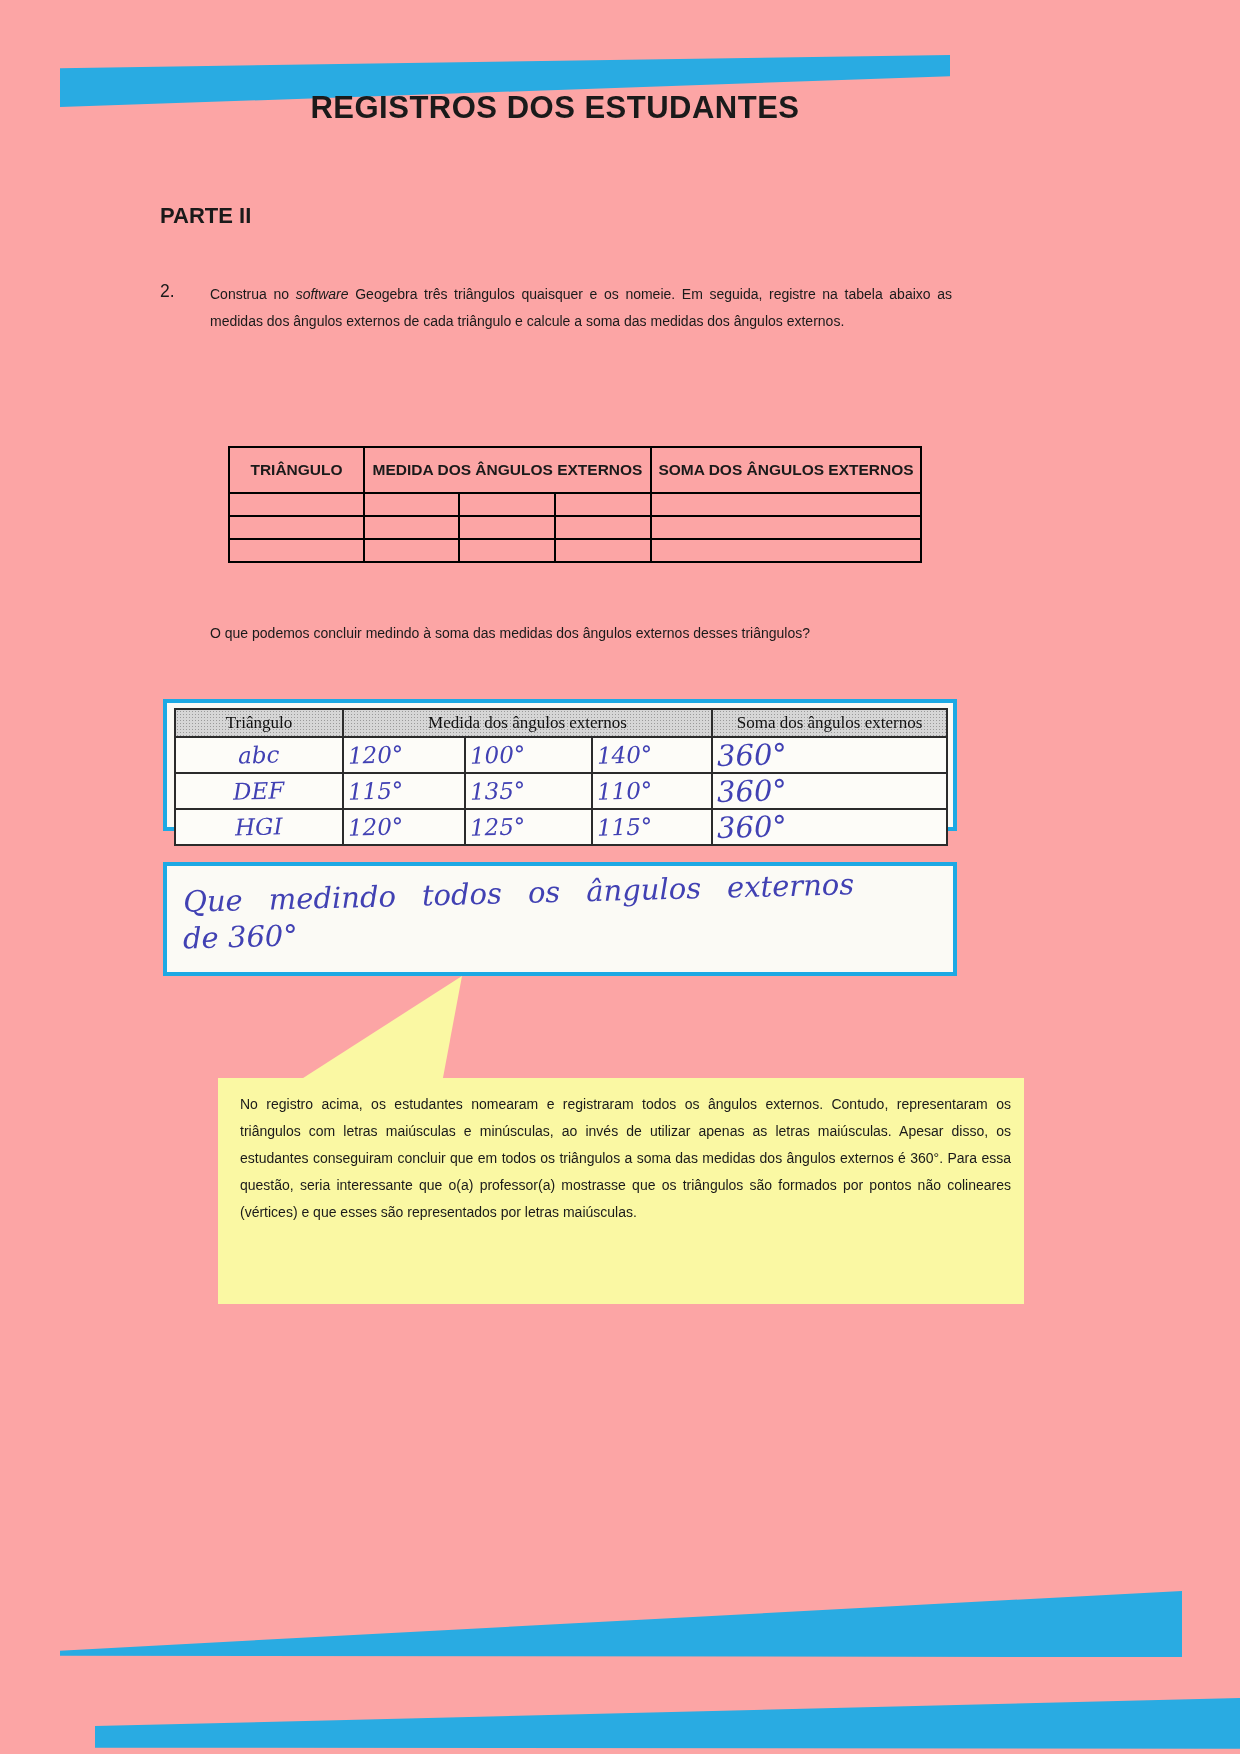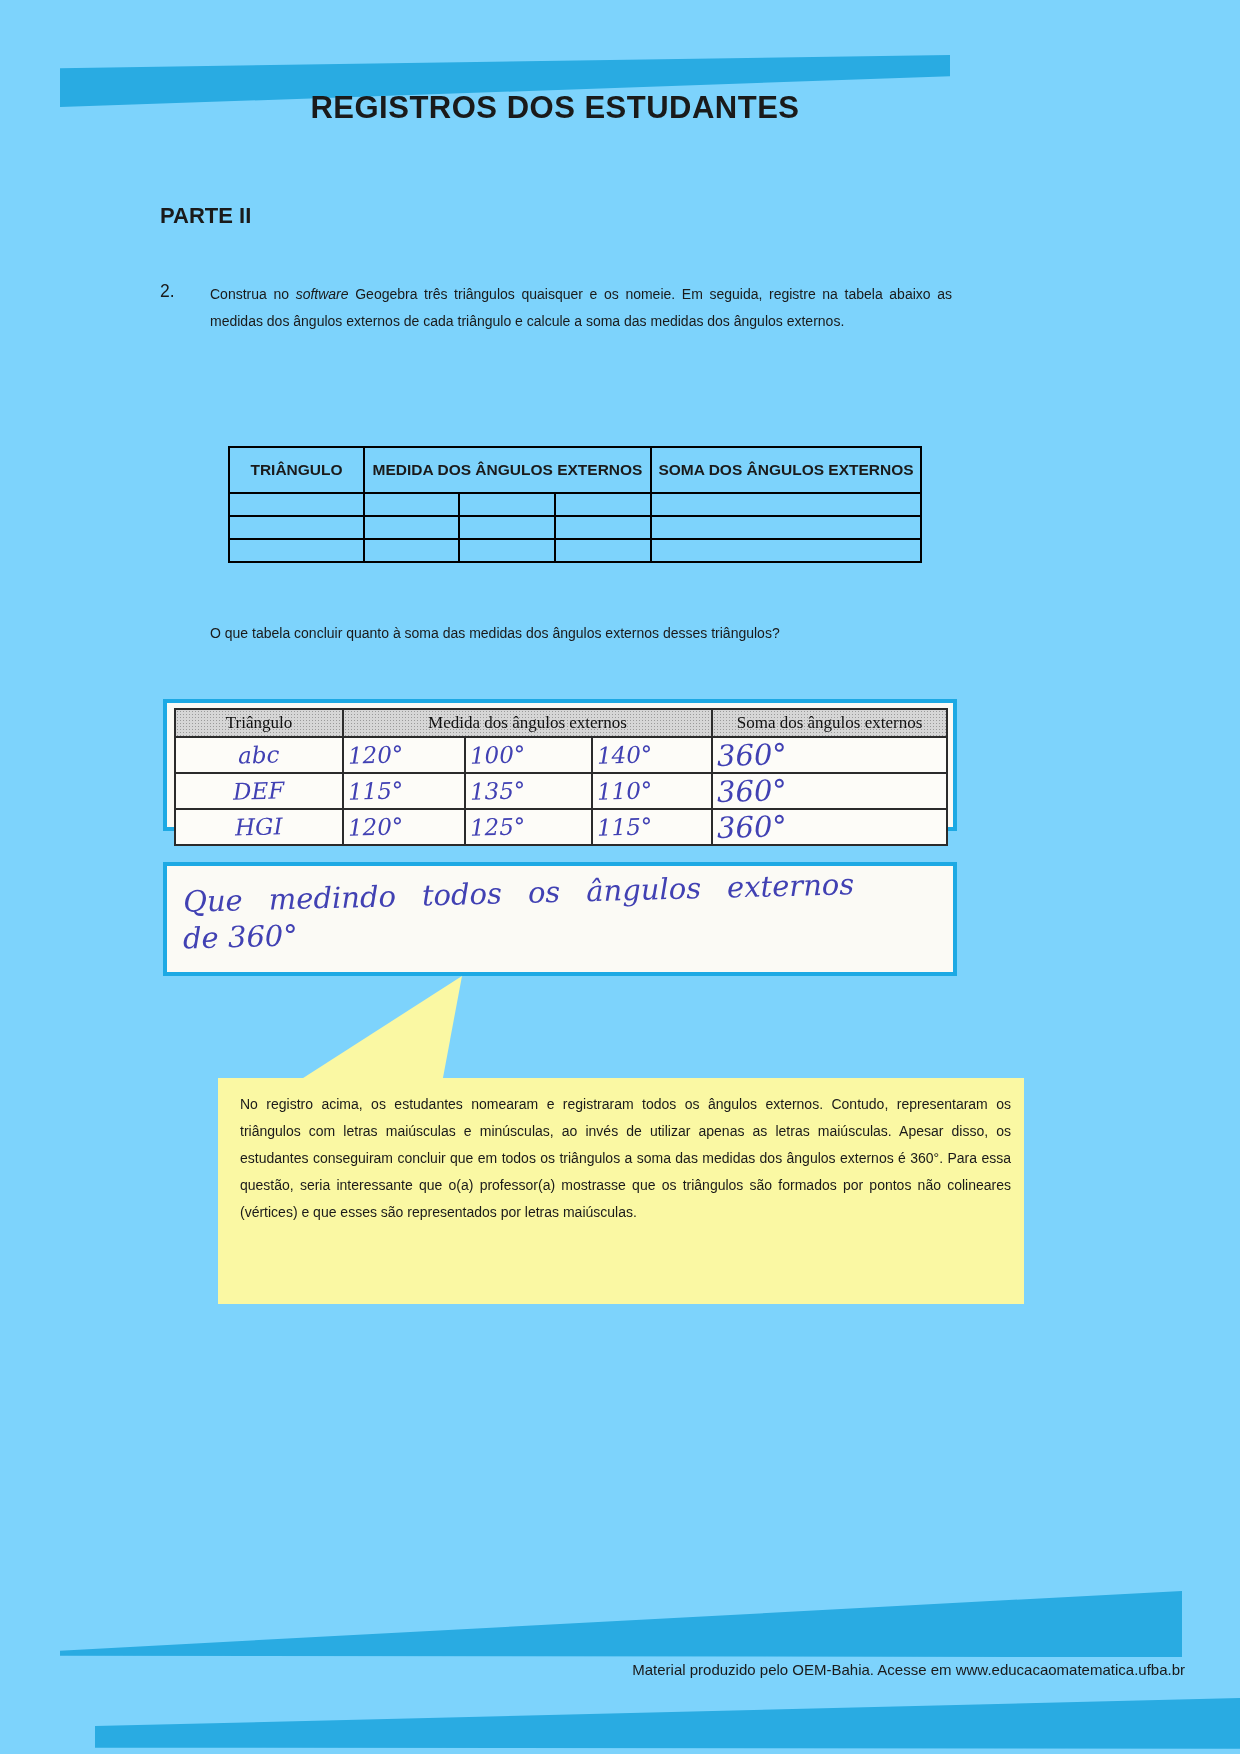--- a/index.html
+++ b/index.html
@@ -1,18 +1,18 @@
 <!DOCTYPE html>
 <html><head>
 <meta charset="utf-8">
 <style>
   html,body{margin:0;padding:0;background:#e9e9e9;}
   #page{
     position:relative;width:1240px;height:1754px;margin:0 auto;
-    background:#7dd3fc;overflow:hidden;
+    background:#fca5a5;overflow:hidden;
     font-family:"Liberation Sans",sans-serif;color:#1a1a1a;
   }
   
   .band{position:absolute;background:#29ABE2;}
   #header-band{left:60px;top:52px;width:890px;height:58px;
     clip-path:polygon(0 28%,100% 5%,100% 42%,0 95%);}
   #footer-wedge{left:60px;top:1588px;width:1122px;height:72px;
     clip-path:polygon(0 87%,100% 4%,100% 96%,0 94%);}
   #bottom-band{left:95px;top:1698px;width:1145px;height:54px;
     clip-path:polygon(0 52%,100% 0,100% 94%,0 92%);}
@@ -106,21 +106,21 @@
     <tr>
           <td></td>
           <td></td>
           <td></td>
           <td></td>
           <td></td>
         </tr>
   </tbody>
     </table>
 
-  <div id="followup-question" class="body-text">O que tabela concluir quanto à soma das medidas dos ângulos externos desses triângulos?</div>
+  <div id="followup-question" class="body-text">O que podemos concluir medindo à soma das medidas dos ângulos externos desses triângulos?</div>
 
   <div id="student-table-fig" class="scan-fig">
     <table id="student-table">
       <colgroup>
         <col style="width:168px">
           <col style="width:122px">
           <col style="width:127px">
           <col style="width:120px">
           <col style="width:235px">
       </colgroup>
@@ -159,16 +159,15 @@
     <div class="answer-line1"><span class="hw hw-big">Que medindo todos os ângulos externos</span></div>
     <div class="answer-line2"><span class="hw hw-big">de 360°</span></div>
   </div>
 
   <div id="callout-pointer"></div>
   <div id="commentary-box">
     <div class="body-text">No registro acima, os estudantes nomearam e registraram todos os ângulos externos. Contudo, representaram os triângulos com letras maiúsculas e minúsculas, ao invés de utilizar apenas as letras maiúsculas. Apesar disso, os estudantes conseguiram concluir que em todos os triângulos a soma das medidas dos ângulos externos é 360°. Para essa questão, seria interessante que o(a) professor(a) mostrasse que os triângulos são formados por pontos não colineares (vértices) e que esses são representados por letras maiúsculas.</div>
   </div>
 
   <div id="footer-wedge" class="band"></div>
-  <div id="footer-text">Material produzido pelo OEM-Bahia. Acesse em www.educacaomatematica.ufba.br</div>
   <div id="bottom-band" class="band"></div>
 
 </div>
 
 </body></html>

